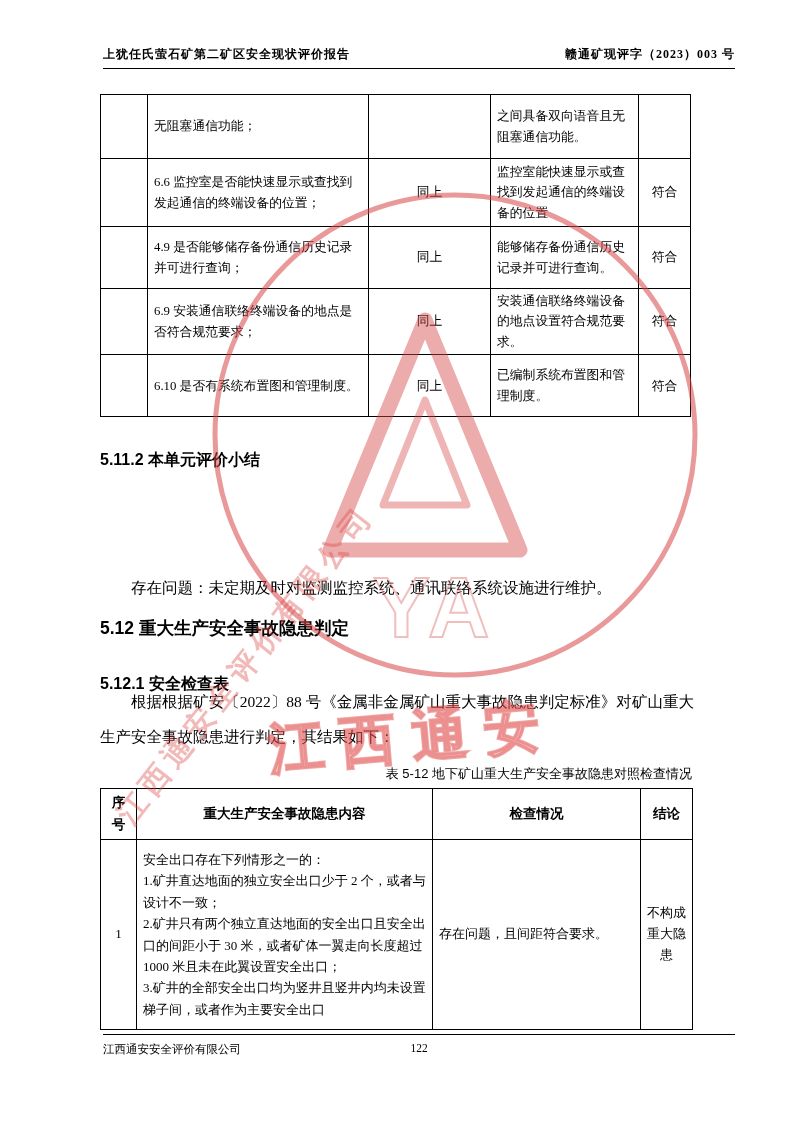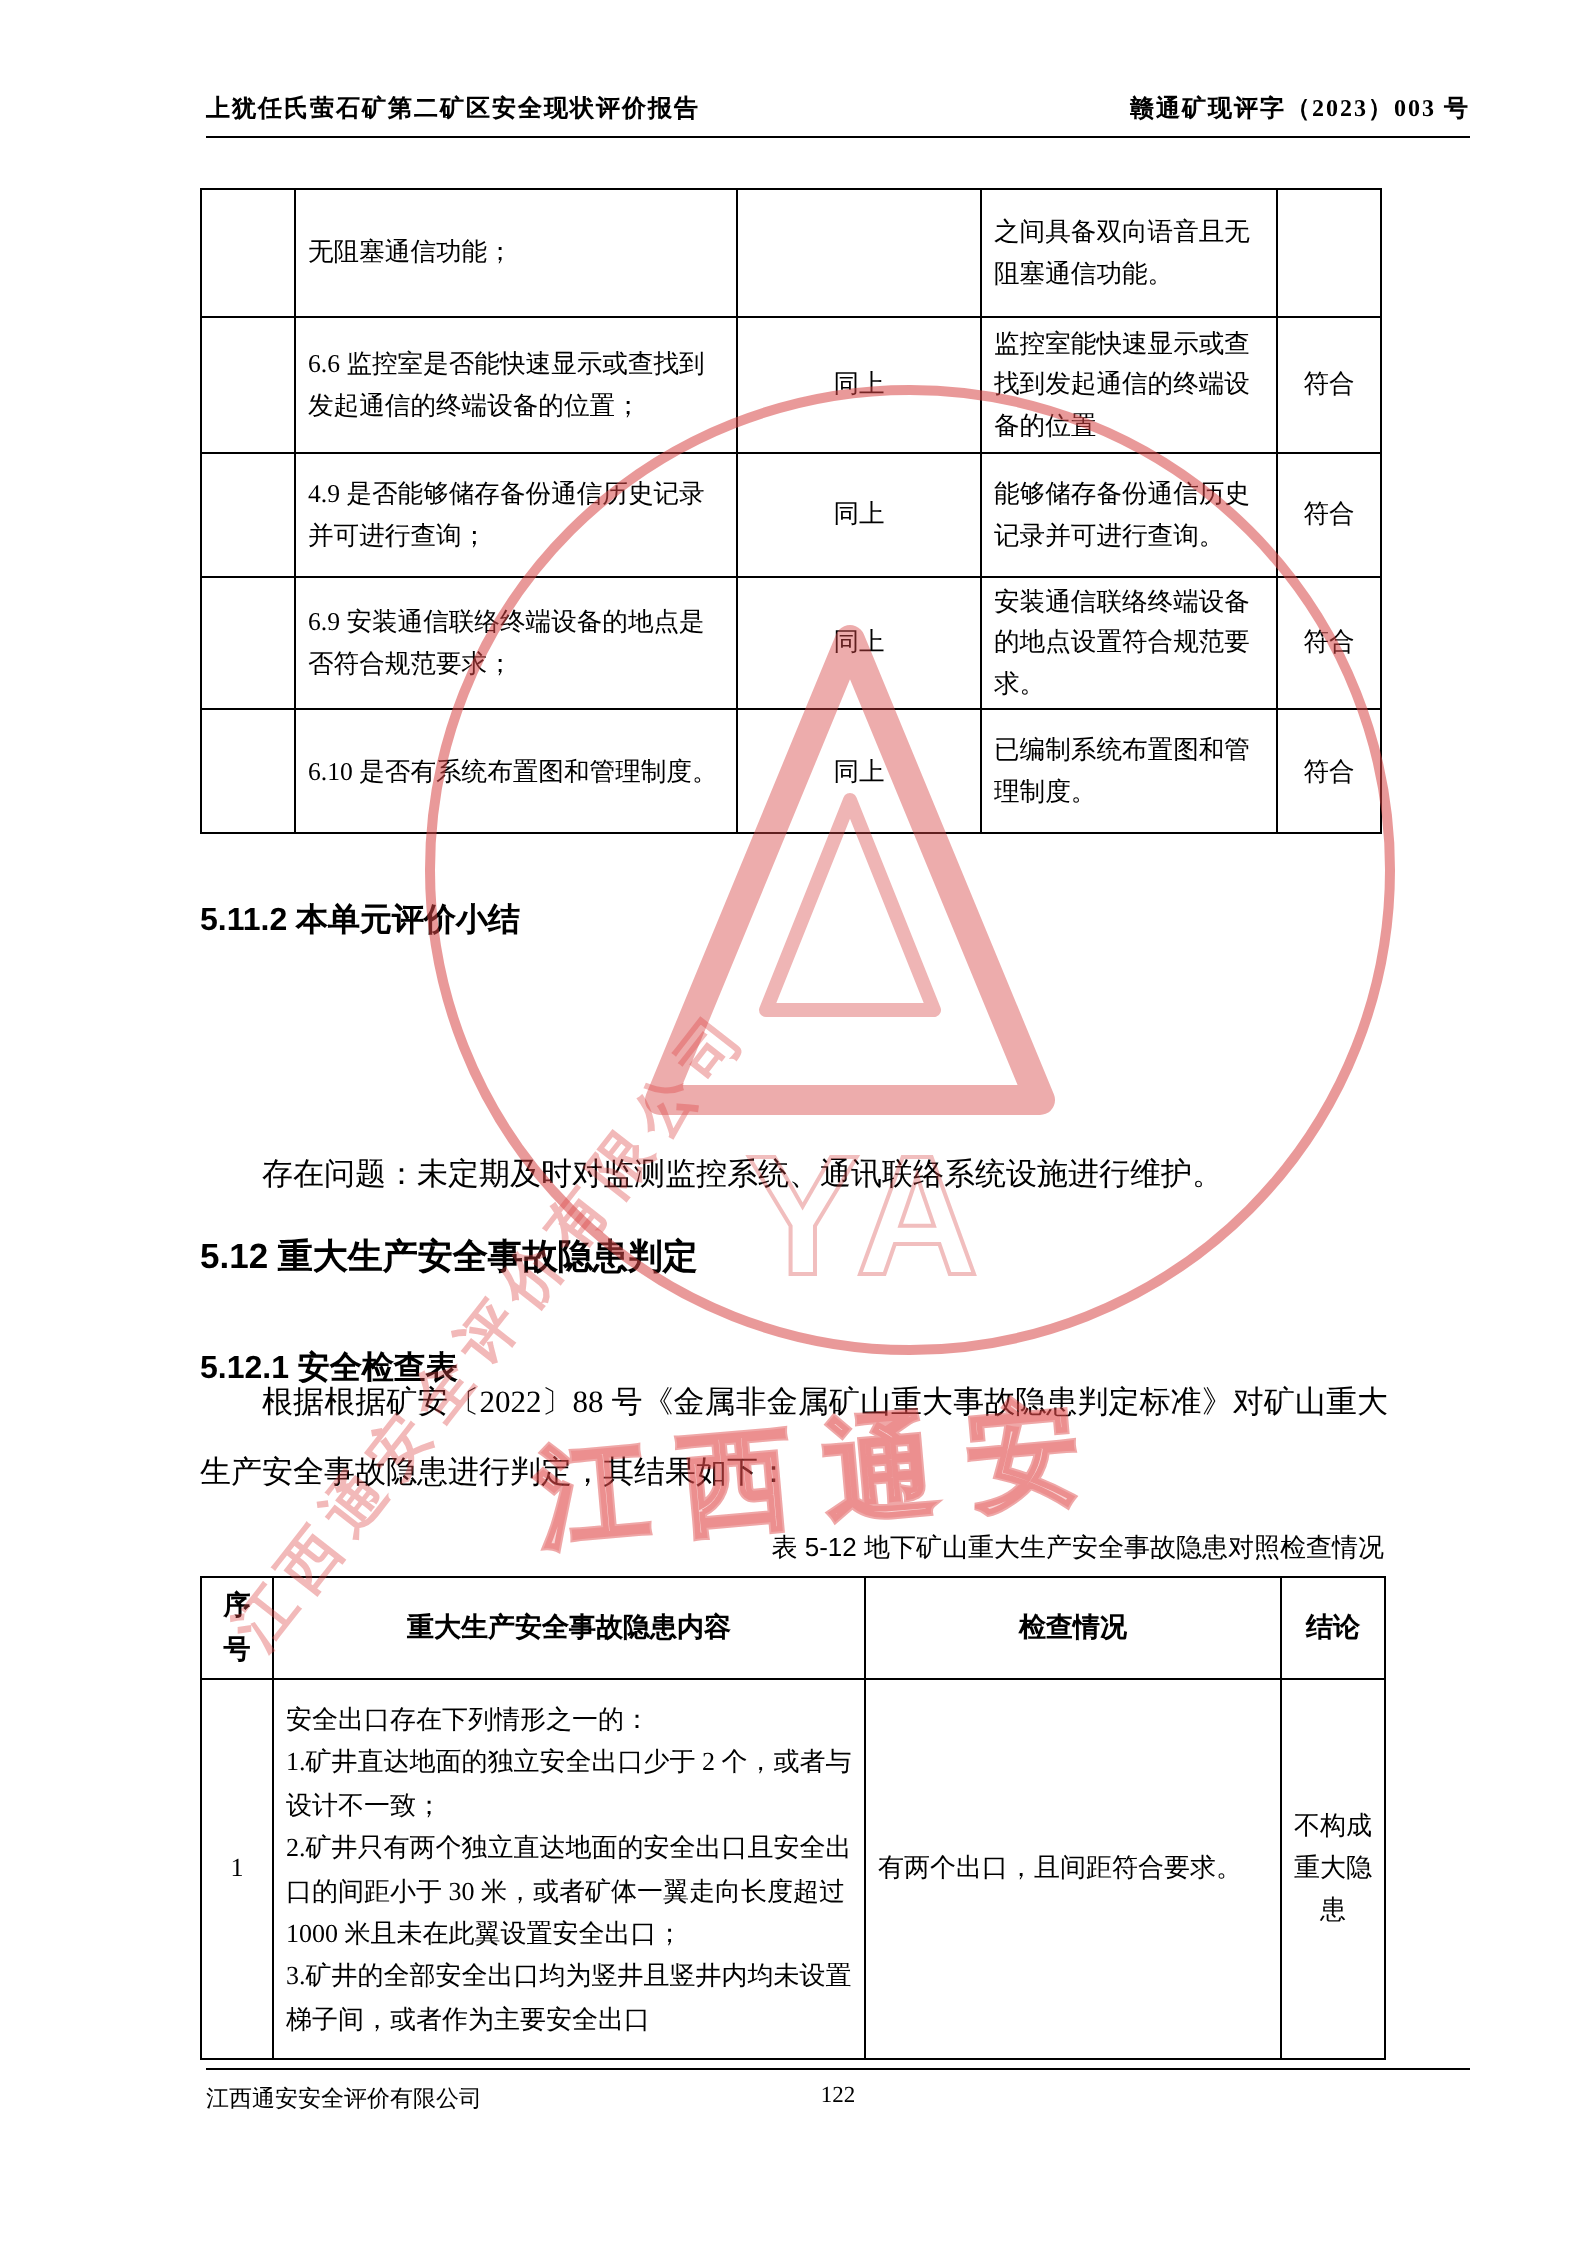--- a/index.html
+++ b/index.html
@@ -166,21 +166,21 @@
         <th>结论</th>
       </tr>
     </thead>
     <tbody>
       <tr class="row-main">
         <td class="cell-no">1</td>
         <td class="cell-content">安全出口存在下列情形之一的：
 1.矿井直达地面的独立安全出口少于 2 个，或者与设计不一致；
 2.矿井只有两个独立直达地面的安全出口且安全出口的间距小于 30 米，或者矿体一翼走向长度超过 1000 米且未在此翼设置安全出口；
 3.矿井的全部安全出口均为竖井且竖井内均未设置梯子间，或者作为主要安全出口</td>
-        <td class="cell-check">有两个出口，且间距符合要求。</td>
+        <td class="cell-check">存在问题，且间距符合要求。</td>
         <td class="cell-concl">不构成重大隐患</td>
       </tr>
     </tbody>
   </table>
 
   <div class="footer-rule"></div>
   <div class="footer">
     <span>江西通安安全评价有限公司</span>
     <span class="page-num">122</span>
   </div>

